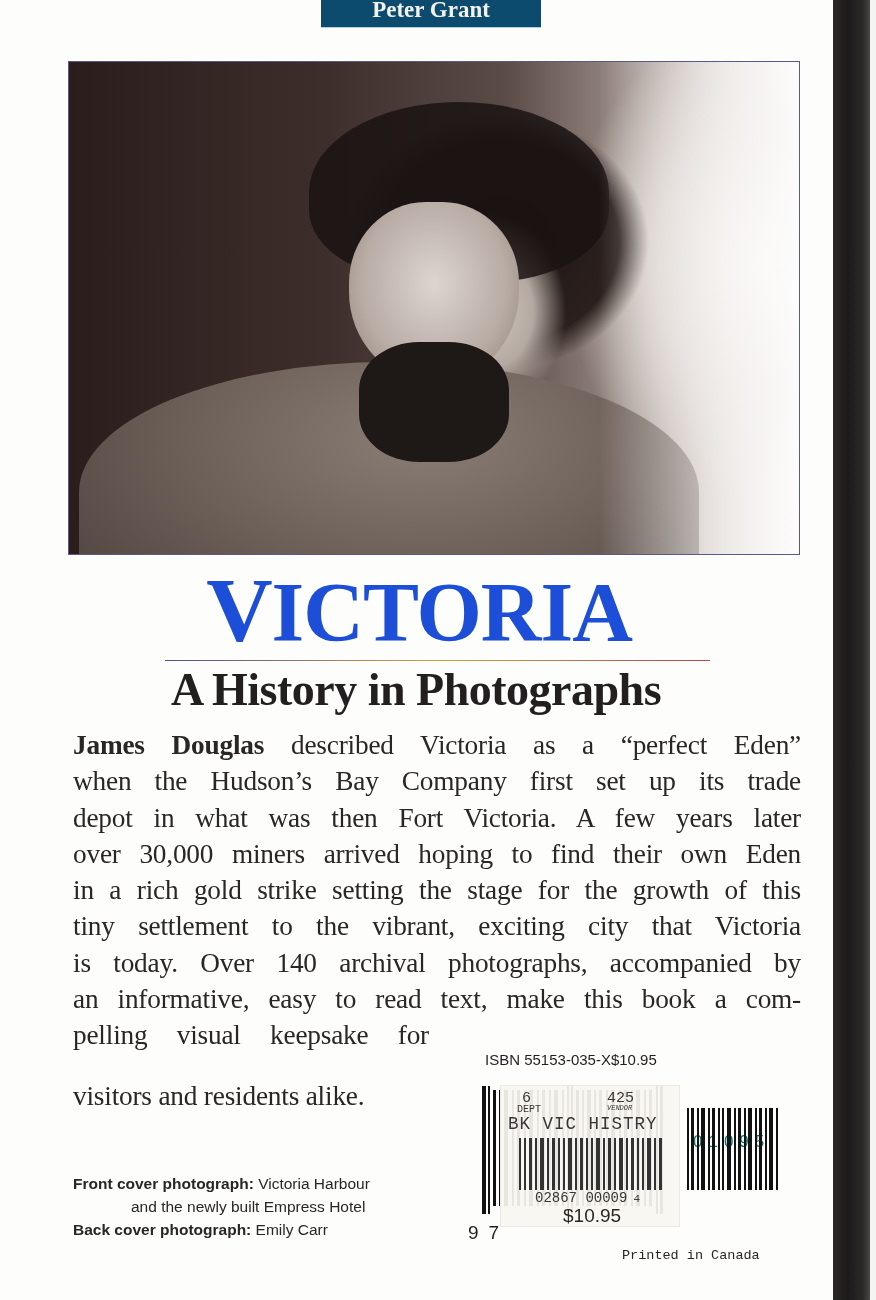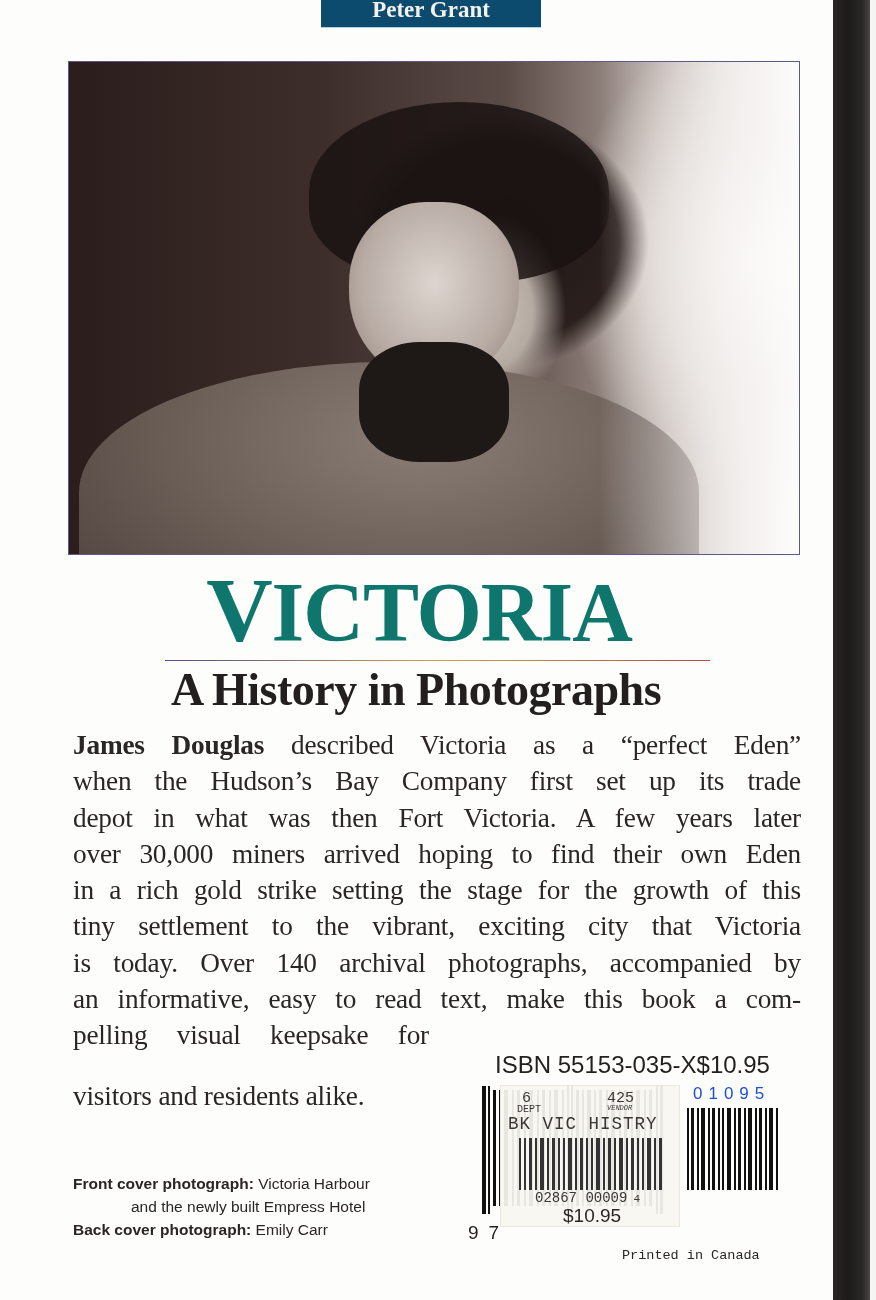--- a/index.html
+++ b/index.html
@@ -43,21 +43,21 @@
   .photo .collar {
     position: absolute; left: 290px; top: 280px; width: 150px; height: 120px;
     border-radius: 40%; background: #1e1817;
   }
   .photo-fade {
     position: absolute; right: 0; top: 0; width: 200px; height: 492px;
     background: linear-gradient(90deg, rgba(255,255,255,0) 0%, rgba(250,248,247,0.7) 60%, rgba(255,255,255,0.9) 100%);
   }
   .title {
     position: absolute; left: 0; width: 876px; top: 566px; text-align: center;
-    font-family: "Liberation Serif", serif; font-weight: bold; color: #0f766e;
+    font-family: "Liberation Serif", serif; font-weight: bold; color: #1d4ed8;
   }
   .title .main { font-size: 84px; line-height: 88px; letter-spacing: -1px; margin-left: -38px; }
   .title .main .big { font-size: 92px; }
   .title-rule {
     position: absolute; left: 165px; top: 660px; width: 545px; height: 1px;
     background: linear-gradient(90deg, #5a4a8a, #c9a34a 50%, #b24a4a);
   }
   .subtitle {
     position: absolute; left: 0; width: 876px; top: 660px; text-align: center;
     font-family: "Liberation Serif", serif; font-weight: bold; font-size: 46px; line-height: 60px;
@@ -73,30 +73,30 @@
   .blurb .short { width: 356px; }
   .blurb .last { text-align-last: left; margin-top: 24px; }
   .credits {
     position: absolute; left: 73px; top: 1172px; font-family: "Liberation Sans", sans-serif;
     font-size: 15.5px; line-height: 23px; color: #2a2626;
   }
   .credits b { font-weight: bold; }
   .credits .indent { padding-left: 58px; }
   .isbn-row {
     position: absolute; left: 485px; top: 1051px; width: 295px;
-    font-family: "Liberation Sans", sans-serif; font-size: 24px; color: #231f20;
-    display: flex; justify-content: center;
+    font-family: "Liberation Sans", sans-serif; font-size: 15px; color: #231f20;
+    display: flex; justify-content: flex-start;
   }
   .barcode-main {
     position: absolute; left: 482px; top: 1086px; width: 182px; height: 128px;
   }
   .barcode-price { position: absolute; left: 687px; top: 1108px; width: 92px; height: 82px; }
   .price-digits {
-    position: absolute; left: 693px; top: 1084px; font-family: "Liberation Sans", sans-serif;
-    font-size: 17px; letter-spacing: 6px; color: #1d4ed8; text-align: center;
+    position: absolute; left: 693px; top: 1132px; font-family: "Liberation Sans", sans-serif;
+    font-size: 17px; letter-spacing: 6px; color: #0f766e; text-align: center;
   }
   .ean-digits {
     position: absolute; left: 468px; top: 1222px; font-family: "Liberation Sans", sans-serif;
     font-size: 19px; color: #231f20; letter-spacing: 10px;
   }
   .sticker {
     position: absolute; left: 500px; top: 1085px; width: 178px; height: 140px;
     background: rgba(248,246,240,0.93); border: 1px solid #ece8dc;
     font-family: "Liberation Mono", monospace; color: #3a3636;
   }

